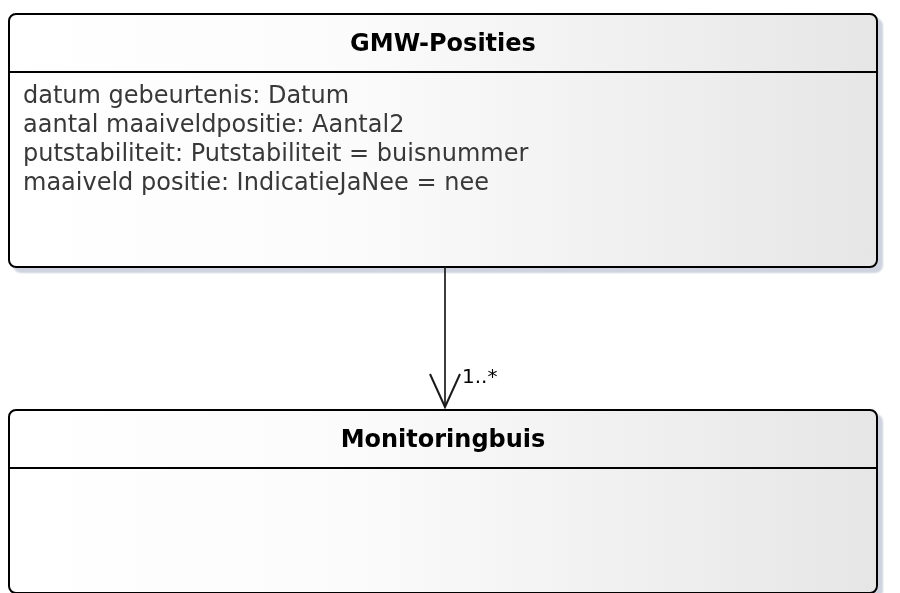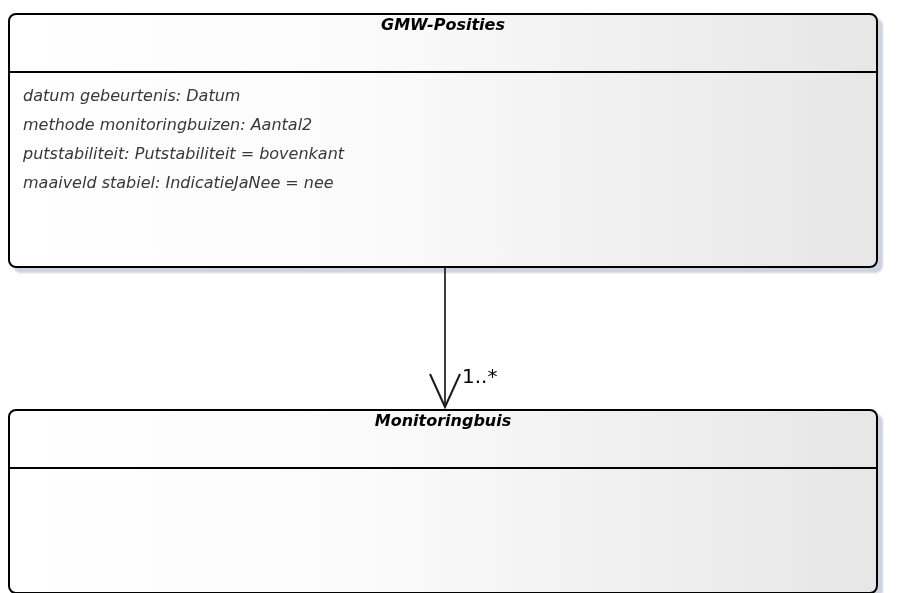--- a/index.html
+++ b/index.html
@@ -24,33 +24,32 @@
     background: linear-gradient(90deg, #ffffff 0%, #fbfbfb 40%, #e6e6e6 100%);
     box-shadow: 5px 5px 2px #cfd3df;
   }
   .uml-class.gmw { top: 13px; height: 255px; }
   .uml-class.buis { top: 409px; height: 185px; }
 
   .class-header {
     height: 56px;
     border-bottom: 2px solid #000000;
     display: flex;
+    align-items: center;
     justify-content: center;
-    font-size: 16px;
+    font-size: 24px;
     font-weight: bold;
     color: #000000;
-    font-style: italic;
   }
   .class-body {
     padding: 8px 4px 0 13px;
-    font-size: 16px;
+    font-size: 24px;
     line-height: 29px;
     color: #383838;
     overflow: hidden;
-    font-style: italic;
   }
   .attr {
     white-space: nowrap;
   }
   .assoc-svg {
     position: absolute;
     left: 420px;
     top: 267px;
     width: 140px;
     height: 142px;
@@ -68,23 +67,23 @@
 </style>
 </head>
 <body>
 
 <div class="uml-class gmw">
   <div class="class-header">
     <span>GMW-Posities</span>
   </div>
   <div class="class-body">
     <div class="attr">datum gebeurtenis: Datum</div>
-    <div class="attr">methode monitoringbuizen: Aantal2</div>
-    <div class="attr">putstabiliteit: Putstabiliteit = bovenkant</div>
-    <div class="attr">maaiveld stabiel: IndicatieJaNee = nee</div>
+    <div class="attr">aantal maaiveldpositie: Aantal2</div>
+    <div class="attr">putstabiliteit: Putstabiliteit = buisnummer</div>
+    <div class="attr">maaiveld positie: IndicatieJaNee = nee</div>
   </div>
 </div>
 
 <svg class="assoc-svg" viewBox="0 0 140 142">
   <line x1="25" y1="0" x2="25" y2="140" stroke-width="1.7"></line>
   <polyline points="10,107 25,140 40,107" stroke-width="2"></polyline>
   <text x="42" y="116">1..*</text>
 </svg>
 
 <div class="uml-class buis">

